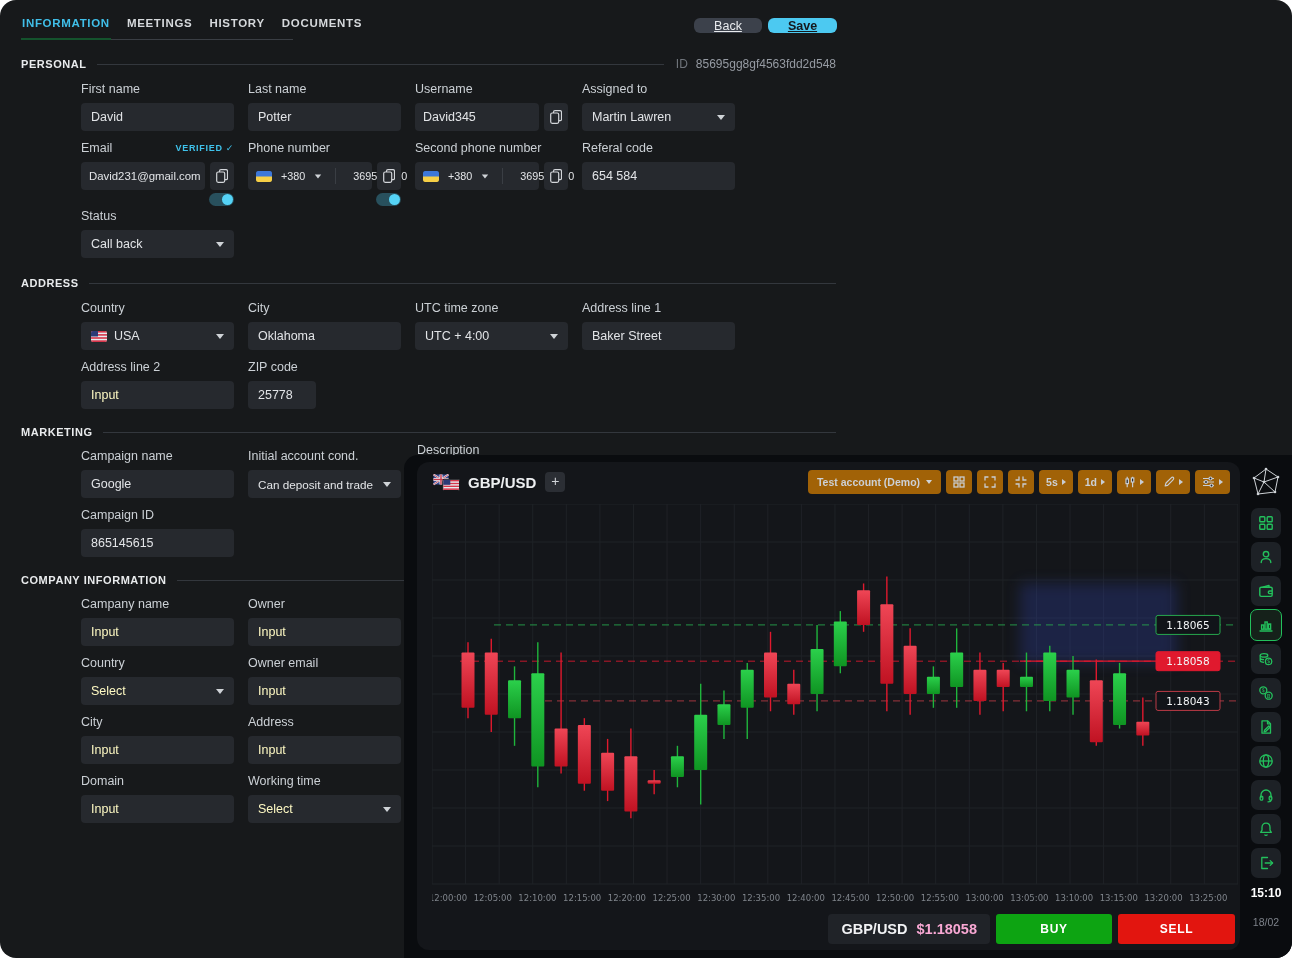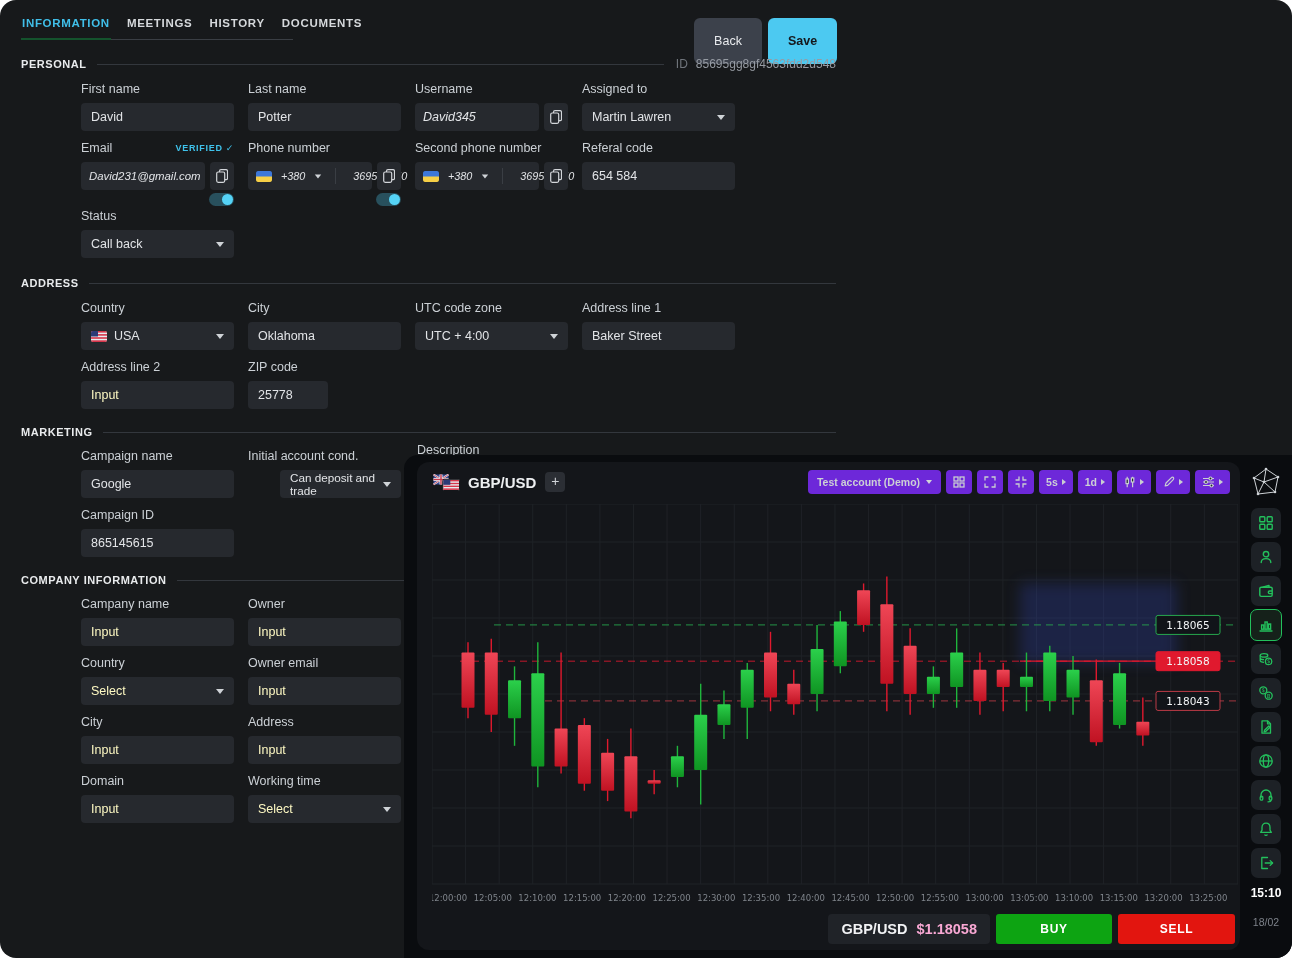--- a/index.html
+++ b/index.html
@@ -7,22 +7,22 @@
   body { font-family:"Liberation Sans","DejaVu Sans",sans-serif; }
   .app { position:relative; width:1292px; height:958px; background:#17191b;
          border-radius:16px; overflow:hidden; }
 
   
   .tabs { position:absolute; left:21px; top:14px; width:272px; display:flex; gap:15px;
           border-bottom:1px solid #3a3e44; }
   .tab { font-size:11.5px; font-weight:700; letter-spacing:.06em; color:#d6d9dc;
          padding:3px 1px 9px; cursor:default; white-space:nowrap; }
   .tab.active { color:#40bfe9; border-bottom:2px solid #14532d; margin-bottom:-1px; }
-  .btn { position:absolute; height:46px; border-radius:6px; display:flex; align-items:center;
-         justify-content:center; font-size:12.5px; }
+  .btn { position:absolute; height:15px; border-radius:6px; display:flex; align-items:center;
+         justify-content:center; font-size:12.5px;text-decoration:underline; }
   .btn-back { left:694px; top:18px; width:68px; background:#3c414b; color:#e9ebee; }
   .btn-save { left:768px; top:18px; width:69px; background:#4cc9f1; color:#15181c; font-weight:700; }
 
   
   .content { position:absolute; left:21px; top:57px; width:815px; }
   .sec-head { display:flex; align-items:center; height:14px; }
   .sec-title { font-size:11px; font-weight:700; letter-spacing:.05em; color:#e9ebed; white-space:nowrap; }
   .sec-line { flex:1; height:1px; background:#33373d; margin-left:10px; }
   .sec-id { margin-left:12px; font-size:12px; color:#70757c; display:flex; gap:8px; white-space:nowrap; }
   .sec-id .v { color:#969ba3; }
@@ -31,49 +31,49 @@
   .field { width:153px; }
   .f-label { font-size:12.5px; color:#cbd0d5; margin-bottom:7px; display:flex;
              justify-content:space-between; align-items:center; height:15px; white-space:nowrap; }
   .badge { color:#3fc2eb; font-size:9px; font-weight:700; letter-spacing:.08em; display:flex; gap:3px; align-items:center;}
   .ctrl { height:28px; background:#26292e; border-radius:4px; display:flex; align-items:center;
           padding:12px 10px; font-size:12.5px; color:#e2e4e7; }
   .ctrl .ph, .ph { color:#fef9c3; }
   .select { justify-content:space-between; }
   .caret-d { width:0; height:0; border-left:4.5px solid transparent; border-right:4.5px solid transparent;
              border-top:5px solid #cfd3d7; flex:none; }
-  .with-copy { display:flex; gap:5px;font-style:italic; }
+  .with-copy { display:flex; gap:5px; }
   .with-copy .ctrl { flex:1; min-width:0; padding:0 8px; }
   .copy-btn { width:24px; height:28px; flex:none; background:#26292e; border-radius:4px;
               display:flex; align-items:center; justify-content:center; }
   .email-ctrl { font-size:11.4px; }
   .phone-ctrl { padding:0 7px; gap:9px; font-size:10.8px; }
   .phone-ctrl .num { margin-left:4px; }
   .divider { width:1px; height:16px; background:#3a3e44; margin:0 4px; flex:none; }
   .toggle-row { display:flex; justify-content:flex-end; margin-top:3px; height:13px; }
   .toggle { position:relative; width:25px; height:13px; background:#28505d; border-radius:7px; }
   .toggle .knob { position:absolute; right:1px; top:1px; width:11px; height:11px; border-radius:50%;
                   background:#55d3f6; }
   .flag { width:16px; height:11px; border-radius:2px; flex:none; }
-  .zip .ctrl { width:80px; }
+  .zip .ctrl { width:68px; }
   .mt-sec { margin-top:16px; }
   .desc-label { position:absolute; left:417px; top:443px; font-size:12.5px; color:#cbd0d5; }
 
   
   .trade-region { position:absolute; left:404px; top:455px; width:888px; height:503px;
                   background:#0a0c0f; border-radius:14px 0 0 0; }
   .chart-panel { position:absolute; left:13px; top:7px; width:823px; height:488px;
                  background:#14161a; border-radius:12px; overflow:hidden; }
   .chart-header { position:absolute; left:0; top:0; right:0; height:40px; display:flex;
                   align-items:center; padding:0 10px 0 16px; }
   .symbol { font-size:15px; font-weight:700; color:#edeff1; margin-left:8px; }
   .plus-btn { width:20px; height:20px; margin-left:9px; background:#2b2e34; border-radius:4px;
               color:#d2d5d9; font-size:14px; line-height:18px; text-align:center; }
   .toolbar { margin-left:auto; display:flex; gap:5px; align-items:center; }
-  .tb { height:24px; background:#6d28d9; border-radius:4px; color:#ccd0d5; display:flex;
+  .tb { height:24px; background:#a16207; border-radius:4px; color:#ccd0d5; display:flex;
         align-items:center; justify-content:center; gap:4px; font-size:10.5px; font-weight:700; }
   .tb.pill { padding:0 9px; }
   .tb.sq { width:26px; }
   .tb.w { padding:0 7px; }
   .caret-r { width:0; height:0; border-top:3.5px solid transparent; border-bottom:3.5px solid transparent;
              border-left:4.5px solid #c9cdd2; }
   .tb .caret-d { border-left-width:3.5px; border-right-width:3.5px; border-top-width:4px; margin-left:2px;}
   #plot { position:absolute; left:15px; top:42px; }
   .trade-bar { position:absolute; right:5px; bottom:6px; display:flex; gap:6px; align-items:center; }
   .quote-box { height:30px; background:#202328; border-radius:4px; display:flex; align-items:center;
@@ -288,21 +288,21 @@
           </div>
         </div>
         <div class="field">
           <div class="f-label">
               <span>City</span>
             </div>
           <div class="ctrl">Oklahoma</div>
         </div>
         <div class="field">
           <div class="f-label">
-              <span>UTC code zone</span>
+              <span>UTC time zone</span>
             </div>
           <div class="ctrl select">
             <span>UTC + 4:00</span>
             <span class="caret-d"></span>
           </div>
         </div>
         <div class="field">
           <div class="f-label">
               <span>Address line 1</span>
             </div>
@@ -336,21 +336,21 @@
         <div class="field">
           <div class="f-label">
               <span>Campaign name</span>
             </div>
           <div class="ctrl">Google</div>
         </div>
         <div class="field">
           <div class="f-label">
               <span>Initial account cond.</span>
             </div>
-          <div class="ctrl select" style="font-size:11.7px;margin-left:32px;">
+          <div class="ctrl select" style="font-size:11.7px;">
             <span>Can deposit and trade</span>
             <span class="caret-d"></span>
           </div>
         </div>
       </div>
       <div class="frow" style="margin-top:9px;">
         <div class="field">
           <div class="f-label">
               <span>Campaign ID</span>
             </div>

